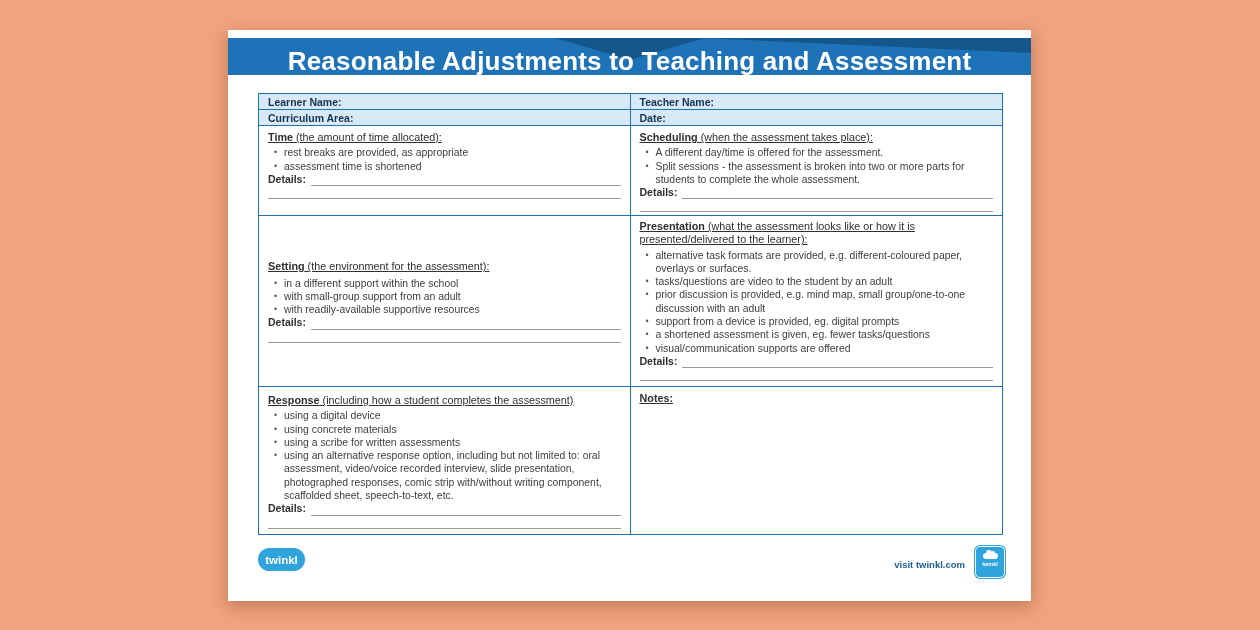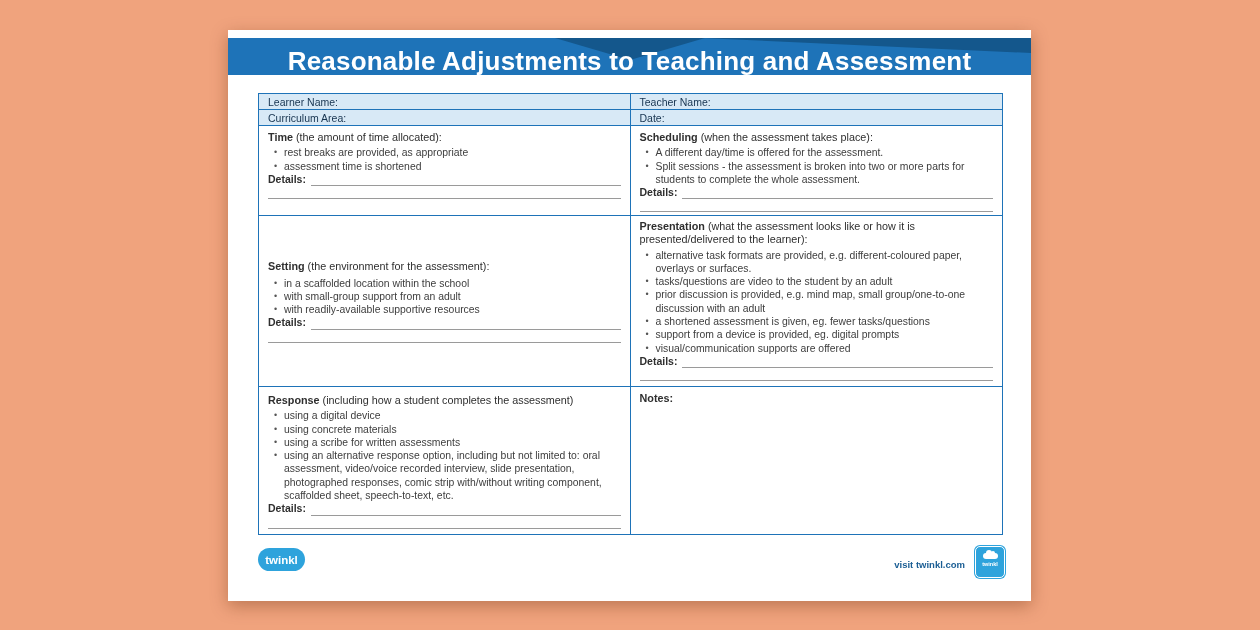--- a/index.html
+++ b/index.html
@@ -47,30 +47,30 @@
     border-right:1.6px solid #1e73b8;
     border-bottom:1.6px solid #1e73b8;
     overflow:hidden;
   }
   .cell.right { border-right:none; }
   .cell.last  { border-bottom:none; }
   .hcell {
     background:#d8e9f6;
     display:flex; align-items:center;
     padding:0 9px;
-    font-size:10.5px; font-weight:400; color:#16334f;
+    font-size:10.5px; font-weight:700; color:#16334f;
   }
   .ccell {
     padding:5px 9px 4px 9px;
     font-size:10.4px; line-height:13.3px; color:#3d3d3d;
   }
   .ccell.vcenter { display:flex; flex-direction:column; justify-content:center; }
   .ccell.tight { padding-top:4px; }
   .ccell.resp  { padding-top:7px; }
-  .sec-title { font-size:10.8px; color:#2f2f2f; margin-bottom:2px; }
+  .sec-title { font-size:10.8px; color:#2f2f2f; margin-bottom:2px;text-decoration:underline; }
   .b { font-weight:700; }
   ul.blist { list-style:none; margin:1px 0 0 5px; }
   ul.blist li { position:relative; padding-left:11px; }
   ul.blist li::before {
     content:"•"; position:absolute; left:1px; top:0;
     color:#555; font-size:9px; line-height:13.3px;
   }
   .details-row { display:flex; align-items:flex-end; }
   .dlabel { font-weight:700; font-size:10.5px; color:#2f2f2f; margin-right:5px; }
   .dline  { flex:1; border-bottom:1px solid #9a9a9a; height:12px; }
@@ -154,41 +154,41 @@
         <span class="dline"></span>
       </div>
       <div class="dline2"></div>
     </div>
 
     <div class="cell ccell vcenter">
       <div class="sec-title">
         <span class="b">Setting</span><span> (the environment for the assessment):</span>
       </div>
       <ul class="blist">
-        <li>in a scaffolded location within the school</li>
+        <li>in a different support within the school</li>
         <li>with small-group support from an adult</li>
         <li>with readily-available supportive resources</li>
       </ul>
       <div class="details-row">
         <span class="dlabel">Details:</span>
         <span class="dline"></span>
       </div>
       <div class="dline2"></div>
     </div>
 
     <div class="cell ccell right tight">
       <div class="sec-title">
         <span class="b">Presentation</span><span> (what the assessment looks like or how it is presented/delivered to the learner):</span>
       </div>
       <ul class="blist">
         <li>alternative task formats are provided, e.g. different-coloured paper, overlays or surfaces.</li>
         <li>tasks/questions are video to the student by an adult</li>
         <li>prior discussion is provided, e.g. mind map, small group/one-to-one discussion with an adult</li>
+        <li>support from a device is provided, eg. digital prompts</li>
         <li>a shortened assessment is given, eg. fewer tasks/questions</li>
-        <li>support from a device is provided, eg. digital prompts</li>
         <li>visual/communication supports are offered</li>
       </ul>
       <div class="details-row">
         <span class="dlabel">Details:</span>
         <span class="dline"></span>
       </div>
       <div class="dline2"></div>
     </div>
 
     <div class="cell ccell resp last">

